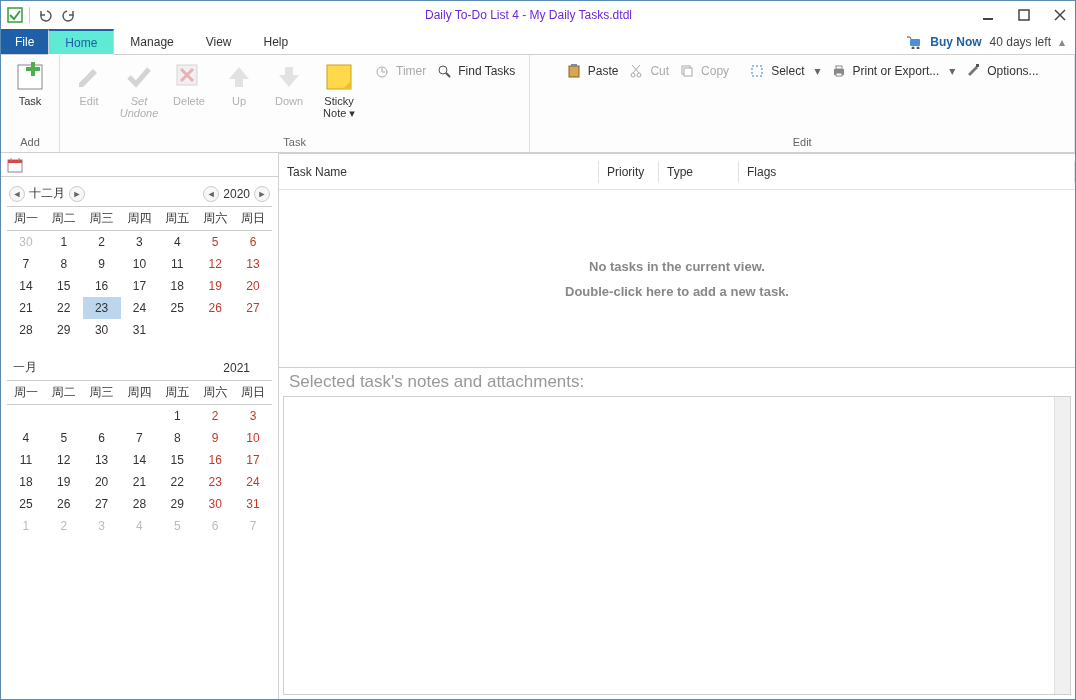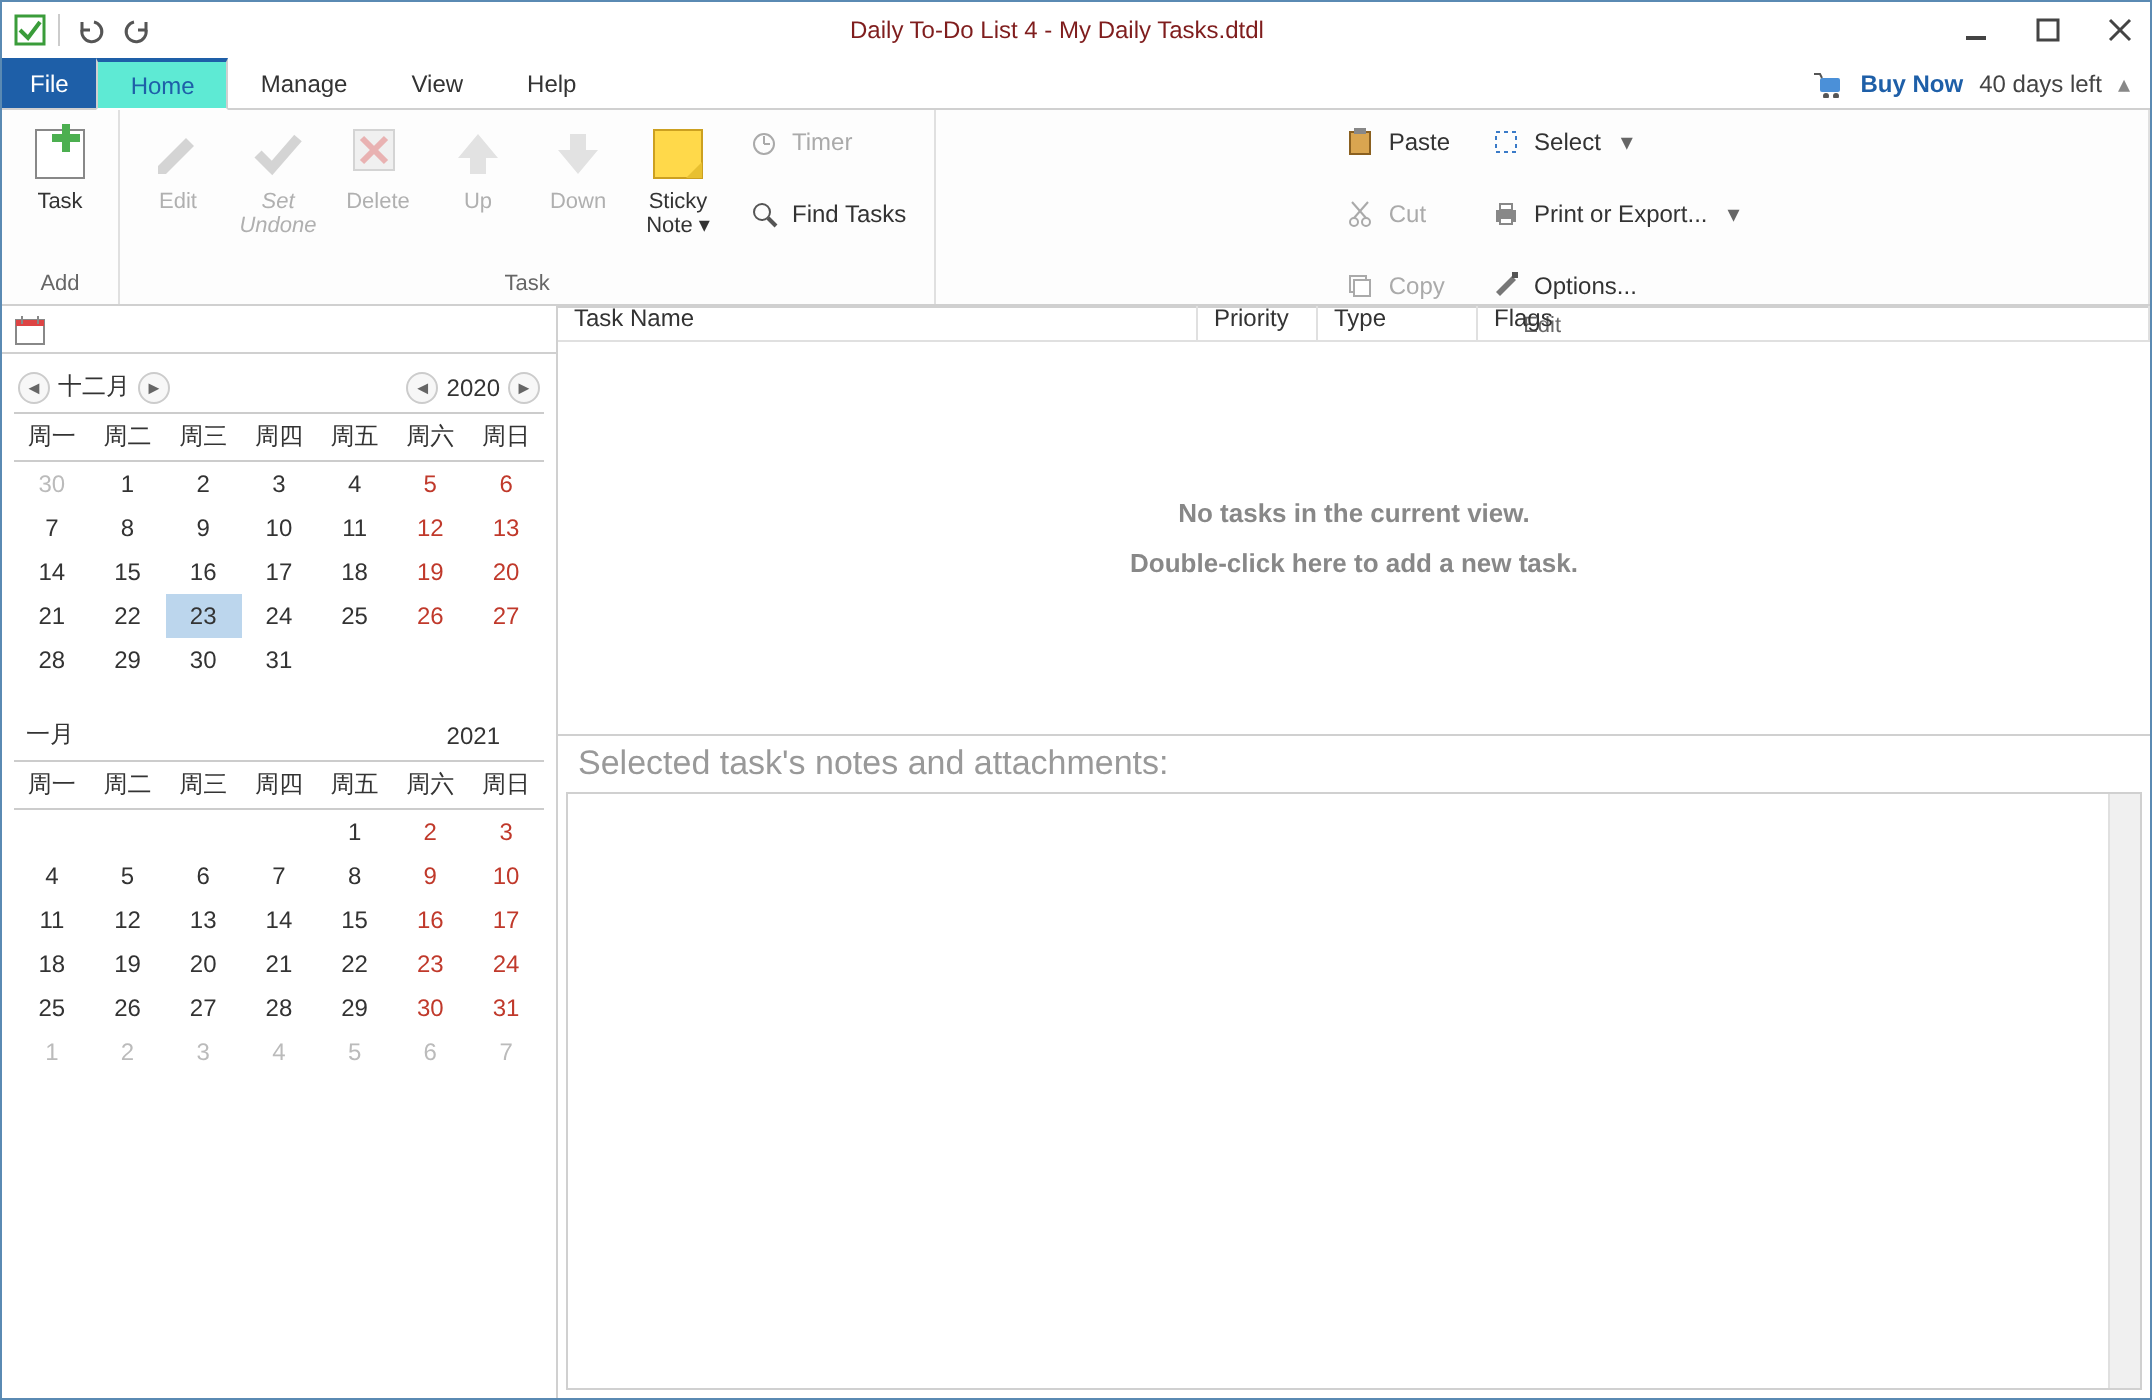--- a/index.html
+++ b/index.html
@@ -2,39 +2,39 @@
 <html><head>
 <meta charset="utf-8">
 <style>
 * { box-sizing: border-box; margin: 0; padding: 0; font-family: "Segoe UI", Tahoma, sans-serif; }
 body { width: 1076px; height: 700px; background: #f0f0f0; overflow: hidden; font-size: 12px; }
 .window { width: 100%; height: 100%; background: #fff; border: 1px solid #5a8ab3; display: flex; flex-direction: column; }
 .titlebar { height: 28px; background: #fff; display: flex; align-items: center; padding: 0 6px; }
 .titlebar .check-icon { width: 16px; height: 16px; display: inline-flex; align-items: center; justify-content: center; }
 .titlebar .sep { width: 1px; height: 16px; background: #ccc; margin: 0 6px; }
 .titlebar .undo-redo { display: flex; gap: 6px; }
-.titlebar .title { flex: 1; text-align: center; color: #7f1d1d; font-size: 12px; }
+.titlebar .title { flex: 1; text-align: center; color: #6d28d9; font-size: 12px; }
 .titlebar .winbtns { display: flex; gap: 18px; align-items: center; }
 .winbtn { width: 18px; height: 18px; display: inline-flex; align-items: center; justify-content: center; cursor: pointer; color: #666; }
 .menubar { height: 26px; background: #fff; display: flex; align-items: stretch; border-bottom: 1px solid #d0d0d0; }
 .file-tab { background: #1e5fa8; color: #fff; padding: 4px 14px; font-size: 12px; display: flex; align-items: center; }
 .menu-tab { padding: 4px 16px; font-size: 12px; color: #333; cursor: pointer; display: flex; align-items: center; }
 .menu-tab.active { border: 1px solid #d0d0d0; border-bottom: 1px solid #fff; border-top: 2px solid #1e5fa8; background: #5eead4; margin-bottom: -1px; color: #1e5fa8; }
 .trial-area { margin-left: auto; display: flex; align-items: center; gap: 8px; padding-right: 10px; color: #444; font-size: 12px; }
 .buy-now { color: #1e5fa8; font-weight: bold; cursor: pointer; }
 .ribbon { height: 98px; background: #fdfdfd; border-bottom: 1px solid #d0d0d0; display: flex; }
 .ribbon-group { display: flex; flex-direction: column; align-items: center; border-right: 1px solid #e0e0e0; padding: 4px 6px 2px; }
 .ribbon-group .group-body { display: flex; flex: 1; align-items: flex-start; gap: 4px; }
 .ribbon-group .group-label { font-size: 11px; color: #666; padding: 2px 0; }
 .big-btn { display: flex; flex-direction: column; align-items: center; justify-content: center; width: 46px; cursor: pointer; padding: 2px; }
 .big-btn .icon { width: 32px; height: 32px; display: flex; align-items: center; justify-content: center; }
 .big-btn .lbl { font-size: 11px; color: #333; margin-top: 2px; text-align: center; line-height: 1.1; }
 .big-btn.disabled .lbl { color: #b0b0b0; }
 .big-btn.disabled .icon { opacity: 0.4; }
-.small-btns { display: flex; flex-direction: column; gap: 16px; padding: 2px 4px; }
+.small-btns { display: flex; flex-direction: row; gap: 2px; padding: 2px 4px; }
 .small-btn { display: flex; align-items: center; gap: 6px; font-size: 12px; color: #333; cursor: pointer; padding: 2px 4px; white-space: nowrap; }
 .small-btn.disabled { color: #aaa; }
 .small-btn .ic { width: 16px; height: 16px; display: flex; align-items: center; justify-content: center; }
 .main { flex: 1; display: flex; overflow: hidden; }
 .left-pane { width: 278px; border-right: 1px solid #d0d0d0; display: flex; flex-direction: column; }
 .left-tab-strip { height: 24px; border-bottom: 1px solid #d0d0d0; display: flex; align-items: center; padding-left: 6px; }
 .cal-panel { flex: 1; overflow: auto; padding: 8px 6px; }
 .calendar { margin-bottom: 18px; }
 .cal-header { display: flex; align-items: center; padding: 0 2px 4px; }
 .cal-nav { width: 16px; height: 16px; border: 1px solid #ccc; border-radius: 8px; font-size: 9px; display: flex; align-items: center; justify-content: center; color: #666; cursor: pointer; background: #f7f7f7; }
@@ -43,21 +43,21 @@
 .cal-grid { width: 100%; border-collapse: collapse; }
 .cal-grid th { font-weight: normal; font-size: 12px; color: #333; border-top: 1px solid #ccc; border-bottom: 1px solid #ccc; padding: 3px 0; width: 14.28%; text-align: center; }
 .cal-grid td { text-align: center; font-size: 12px; padding: 4px 0; color: #333; cursor: pointer; }
 .cal-grid td.other { color: #bbb; }
 .cal-grid td.weekend { color: #c0392b; }
 .cal-grid td.today { background: #bcd6ed; }
 .today-btn-wrap { text-align: center; margin-top: 4px; }
 .today-btn { padding: 2px 12px; font-size: 12px; border: 1px solid #bbb; background: #f0f0f0; cursor: pointer; }
 .right-pane { flex: 1; display: flex; flex-direction: column; }
 .task-list { flex: 0 0 215px; border-bottom: 1px solid #d0d0d0; display: flex; flex-direction: column; border-top: 1px solid #d0d0d0; }
-.task-header { height: 17px; display: flex; align-items: flex-end; border-bottom: 1px solid #e0e0e0; }
+.task-header { height: 36px; display: flex; align-items: center; border-bottom: 1px solid #e0e0e0; }
 .task-col { border-right: 1px solid #e0e0e0; font-size: 12px; color: #333; padding: 4px 8px; display: flex; align-items: center; }
 .task-body { flex: 1; display: flex; flex-direction: column; align-items: center; justify-content: center; color: #888; font-weight: bold; font-size: 13px; gap: 10px; }
 .notes-label { font-size: 17px; color: #999; padding: 4px 10px; }
 .notes-area { flex: 1; border: 1px solid #d0d0d0; margin: 0 4px 4px 4px; position: relative; }
 .notes-area .scrollbar { position: absolute; right: 0; top: 0; bottom: 0; width: 16px; background: #f0f0f0; border-left: 1px solid #e0e0e0; }
 svg { display: block; }
 </style>
 </head>
 <body>
 

